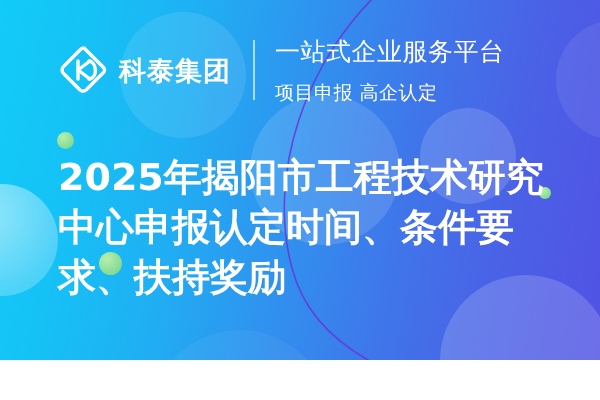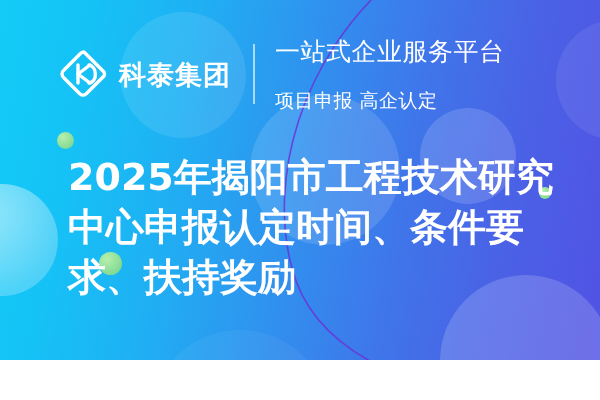--- a/index.html
+++ b/index.html
@@ -97,38 +97,38 @@
   }
   .wm-rule { display:block; width:14px; height:3px; background:#fff; border-radius:1px; }
 
   .divider {
     width:2px; height:60px;
     background:rgba(255,255,255,.62);
     margin:0 20px 0 22px;
     flex:none;
   }
 
-  .tagline { display:flex; flex-direction:column; gap:12px; }
+  .tagline { display:flex; flex-direction:column; gap:4px; }
 
   .tagline-main {
     font-size:25px; color:#ffffff; line-height:1.1;
     letter-spacing:.5px;
     font-family:"DejaVu Sans","Liberation Sans",sans-serif;
   }
 
   .tagline-sub {
     font-size:19px; color:#ffffff; line-height:1.1;
     letter-spacing:.5px;
     font-family:"DejaVu Serif","Liberation Serif",serif;
     margin-top:12px;
   }
 
   
   .title {
-    position:absolute; left:68px; top:152px; width:500px;
+    position:absolute; left:58px; top:152px; width:500px;
     font-size:38px; font-weight:bold; color:#ffffff;
     line-height:1.32; letter-spacing:0px;
     font-family:"DejaVu Sans","Liberation Sans",sans-serif;
     text-align:left;
   }
 </style>
 </head>
 <body>
 
 <div id="banner">

